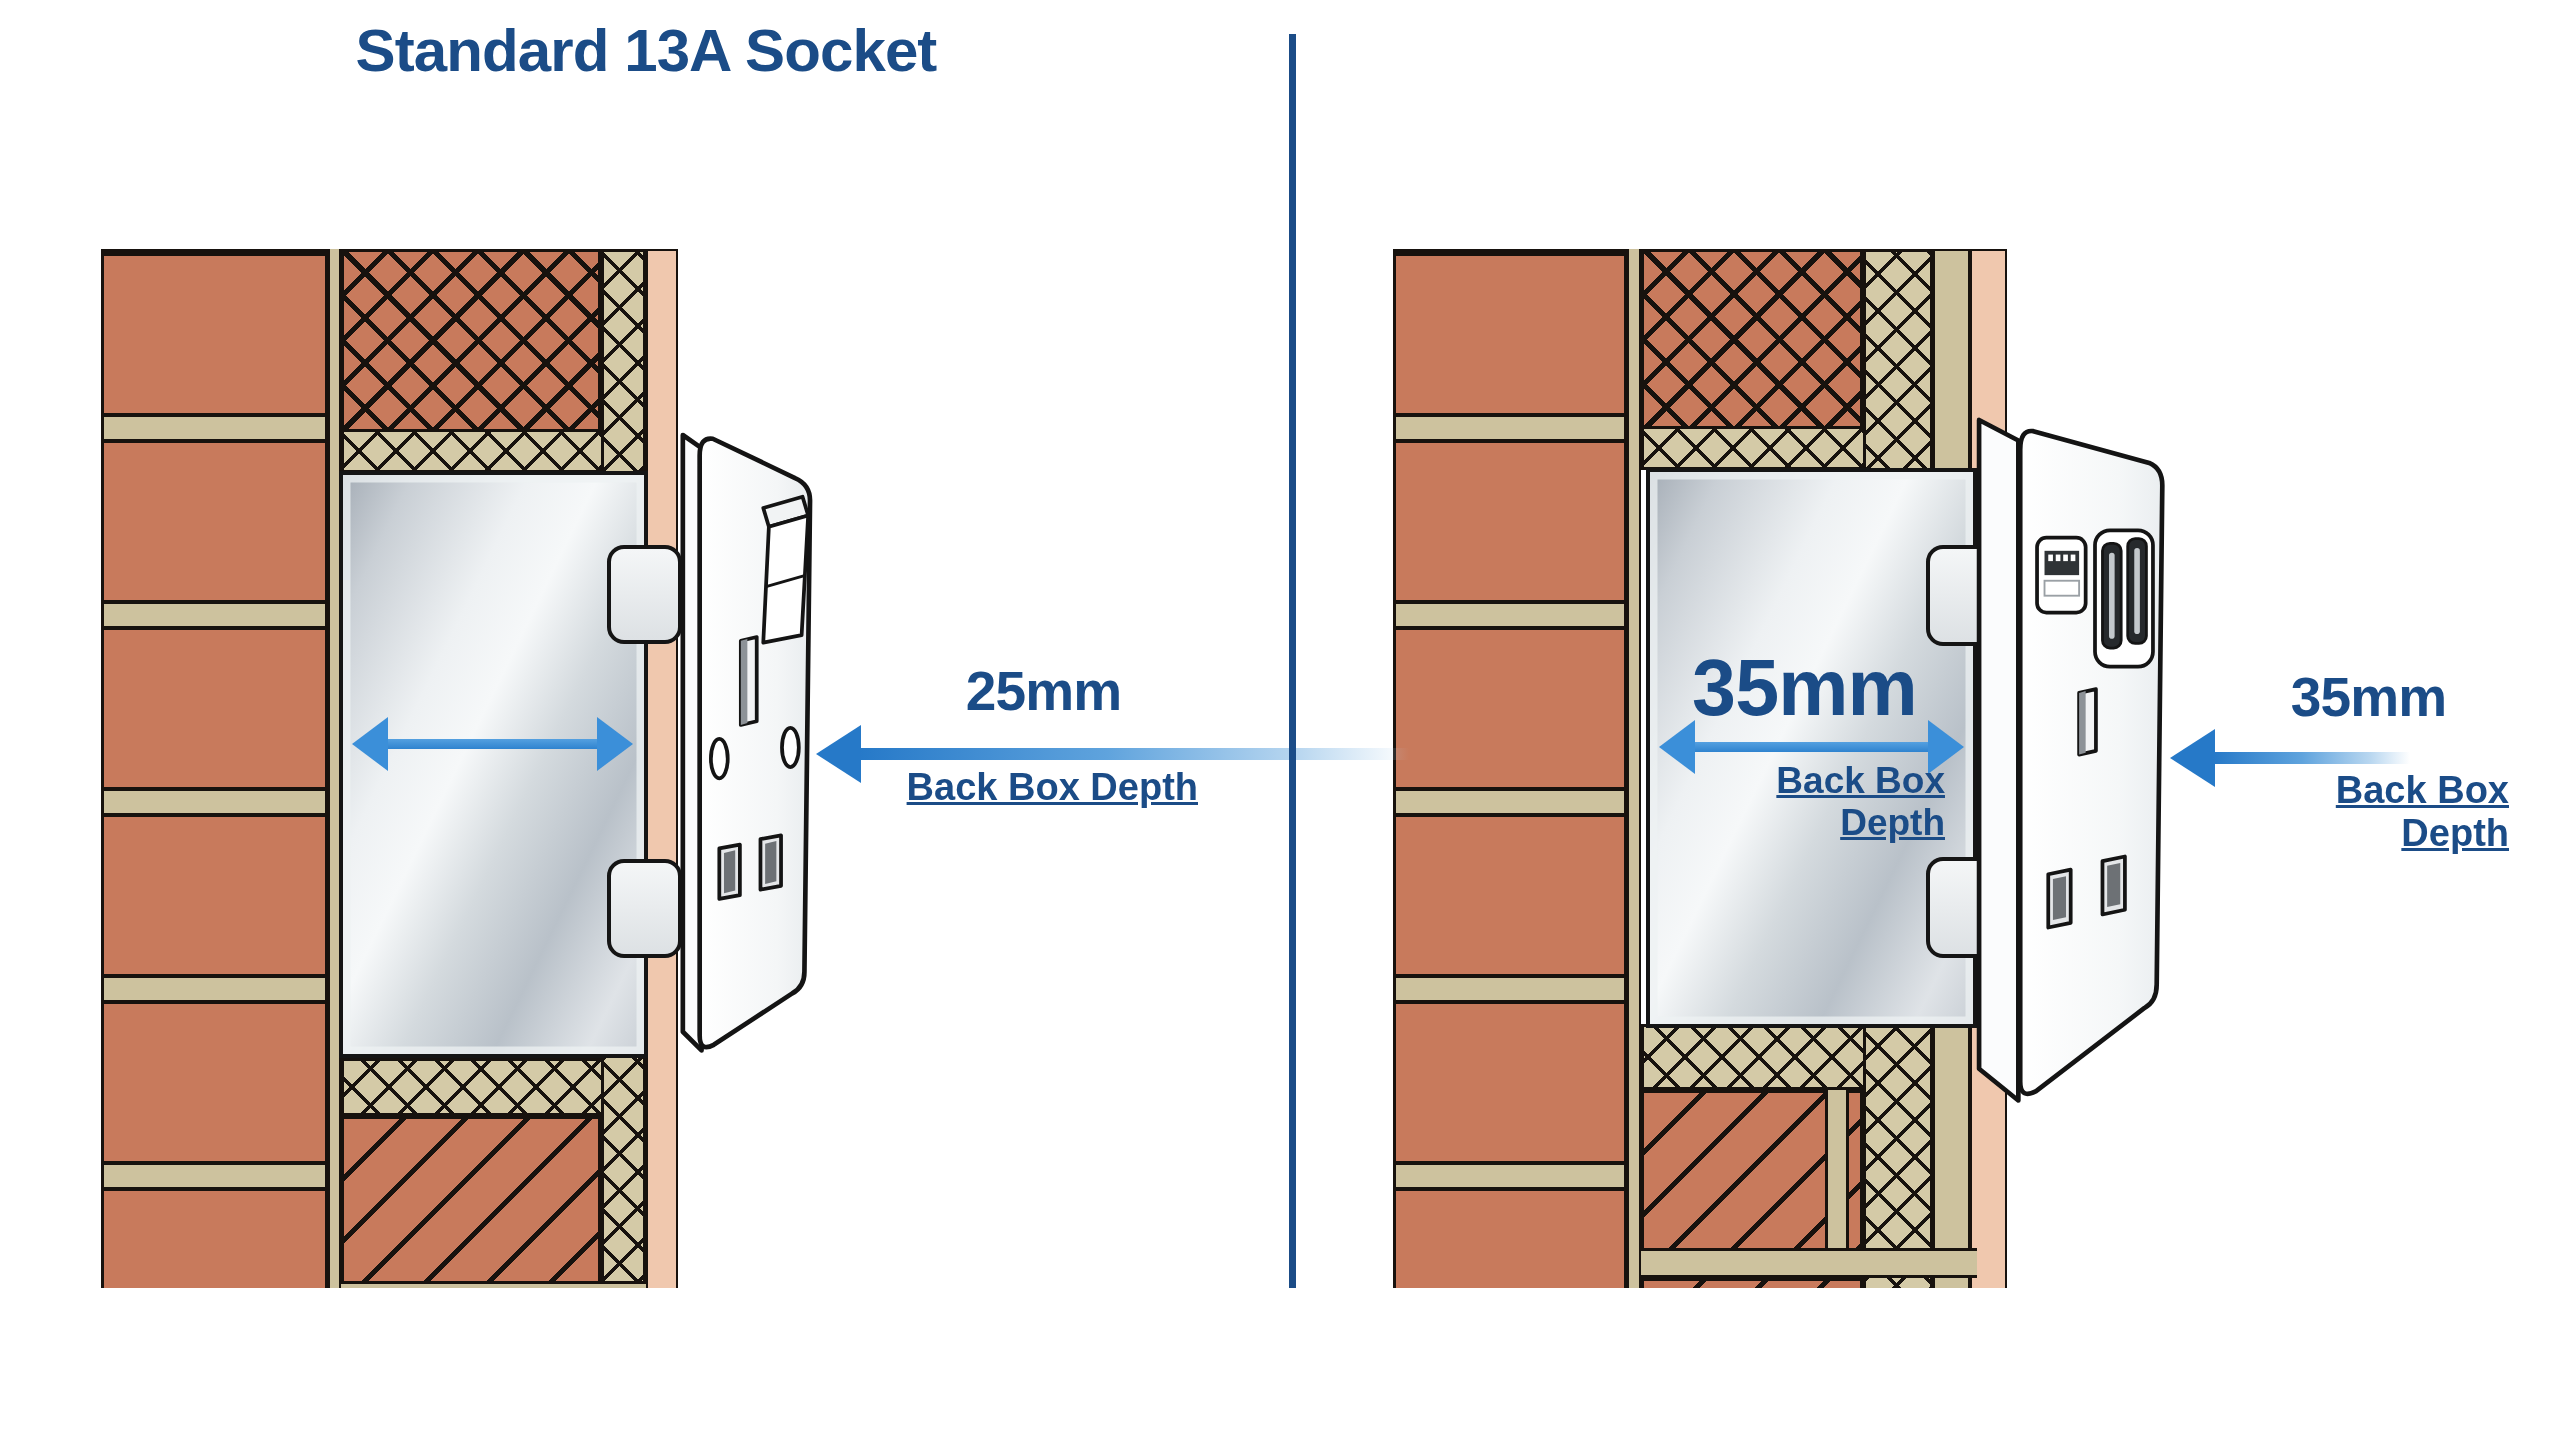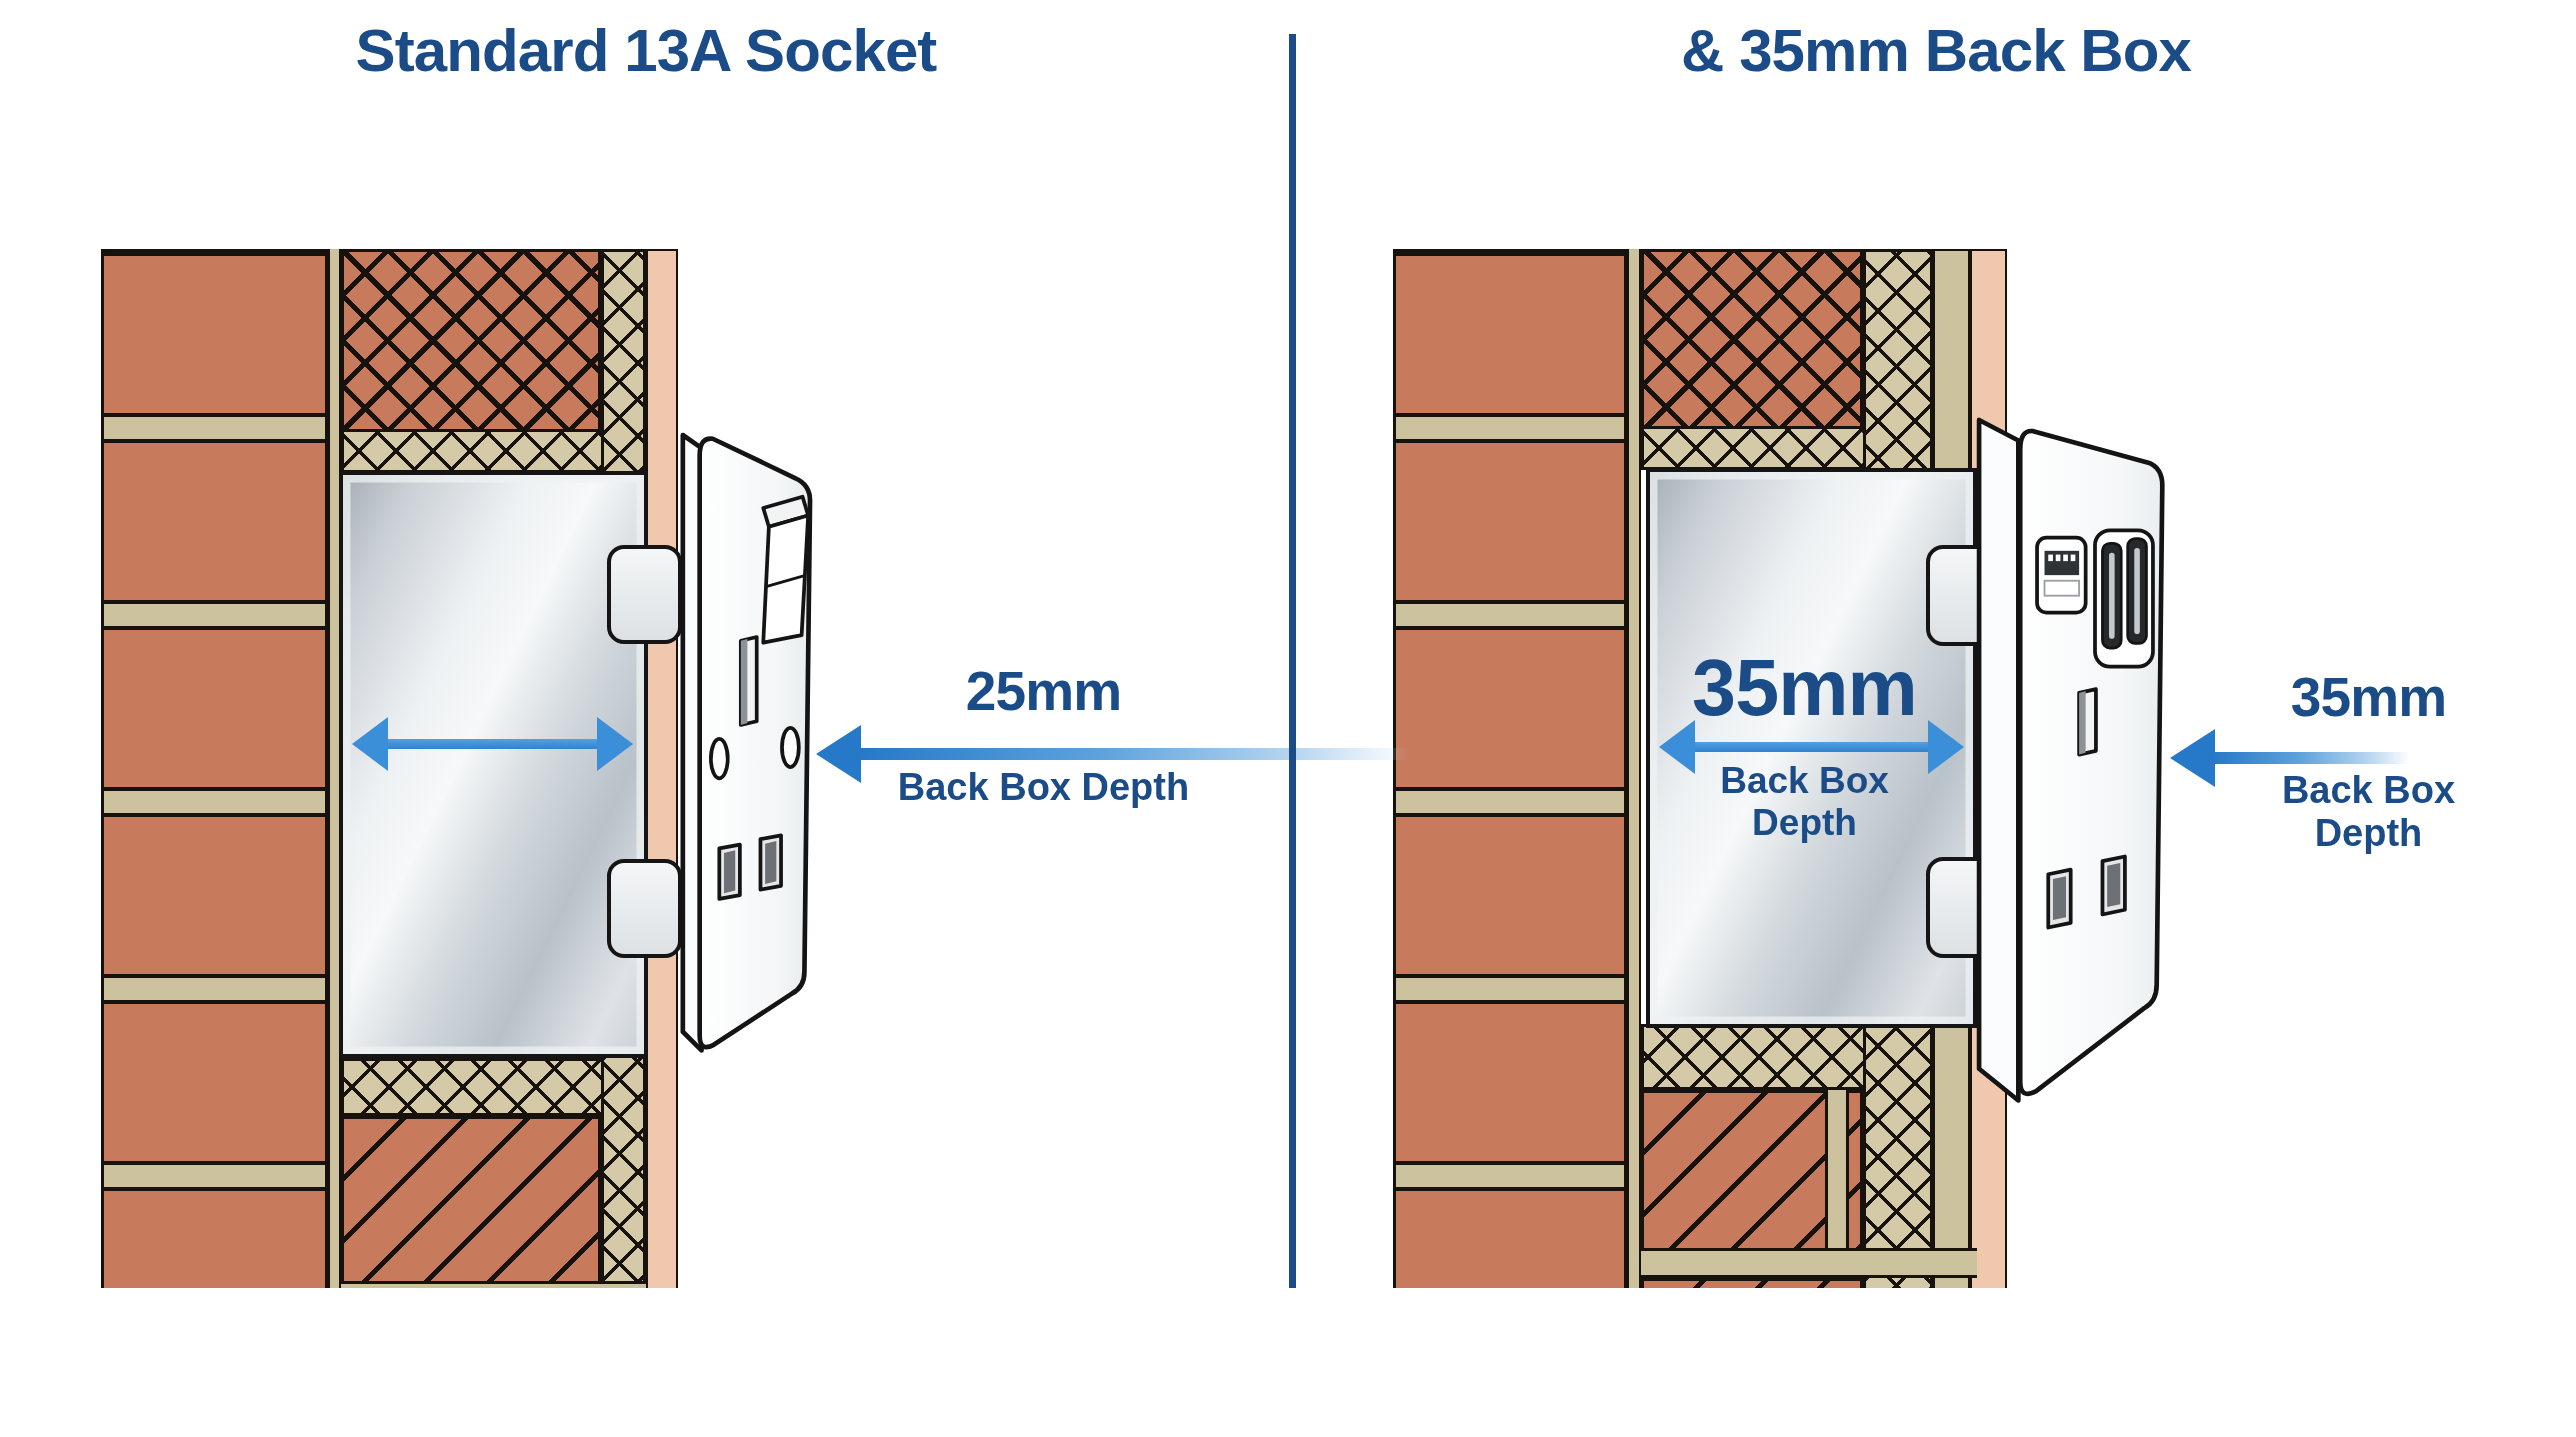--- a/index.html
+++ b/index.html
@@ -23,22 +23,22 @@
   .title{
     position:absolute; width:1030px; text-align:center;
     color:var(--navy); font-weight:700; font-size:60px; line-height:64px;
     letter-spacing:-0.9px;
   }
   .depth-value{
     position:absolute; text-align:center; color:var(--navy);
     font-weight:700; font-size:55px; letter-spacing:-0.9px; z-index:7;
   }
   .depth-caption{
-    position:absolute; text-align:center; color:var(--navy);
-    font-weight:700; font-size:38px; z-index:7;
+    position:absolute; text-align:right; color:var(--navy);
+    font-weight:700; font-size:38px; z-index:7;text-decoration:underline;
   }
   
   .brick-col{
     position:absolute; top:249px;
     background:
       repeating-linear-gradient(to bottom,
         var(--line) 0 3.7px,
         var(--brick) 3.7px 161px,
         var(--line) 161px 165px,
         var(--mortar) 165px 187px);
@@ -196,21 +196,20 @@
       <div class="ptr-head" style="left:816px; top:725px;"></div>
       <div class="ptr-shaft" style="left:859px; top:748px; width:550px;"></div>
     </div>
     <div class="depth-caption" style="left:889px; top:766px; width:309px;">Back Box Depth</div>
   </div>
 
   <div class="divider" style="left:1289px; top:34px; width:6.6px; height:1340px;"></div>
 
   <div>
     <div class="title" style="left:1421px; top:19px;">
-      <div>&amp; 35mm Back Box</div>
     </div>
 
     <div>
       <div class="brick-col" style="left:1393px; width:234px; height:1080px;"></div>
       <div class="tan-joint" style="left:1627px; width:14px; height:1080px;"></div>
 
       <div class="xhatch-brick" style="left:1641px; top:249px; width:222px; height:181px;"></div>
       <div class="xhatch-tan" style="left:1641px; top:426px; width:336px; height:44px;"></div>
       <div class="xhatch-tan" style="left:1641px; top:1024px; width:336px; height:66px;"></div>
       <div class="dhatch-brick" style="left:1641px; top:1090px; width:222px; height:161px;"></div>

